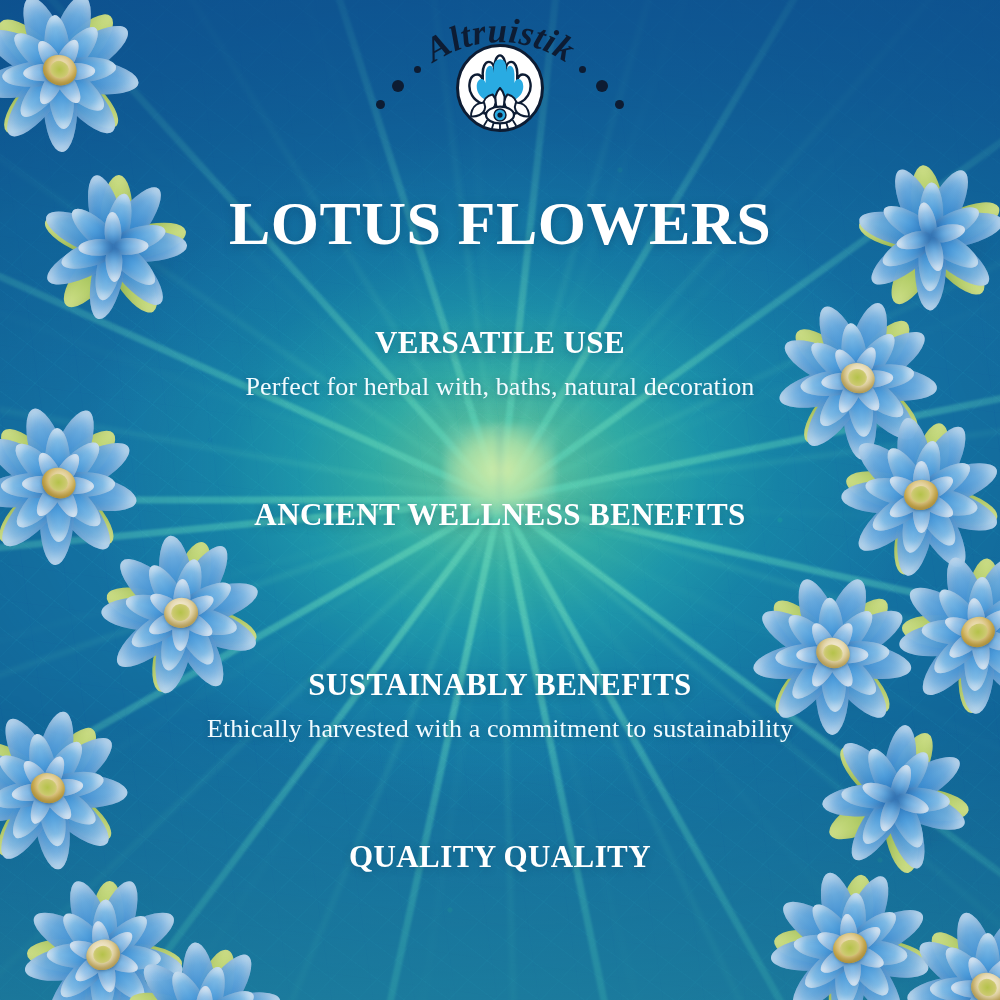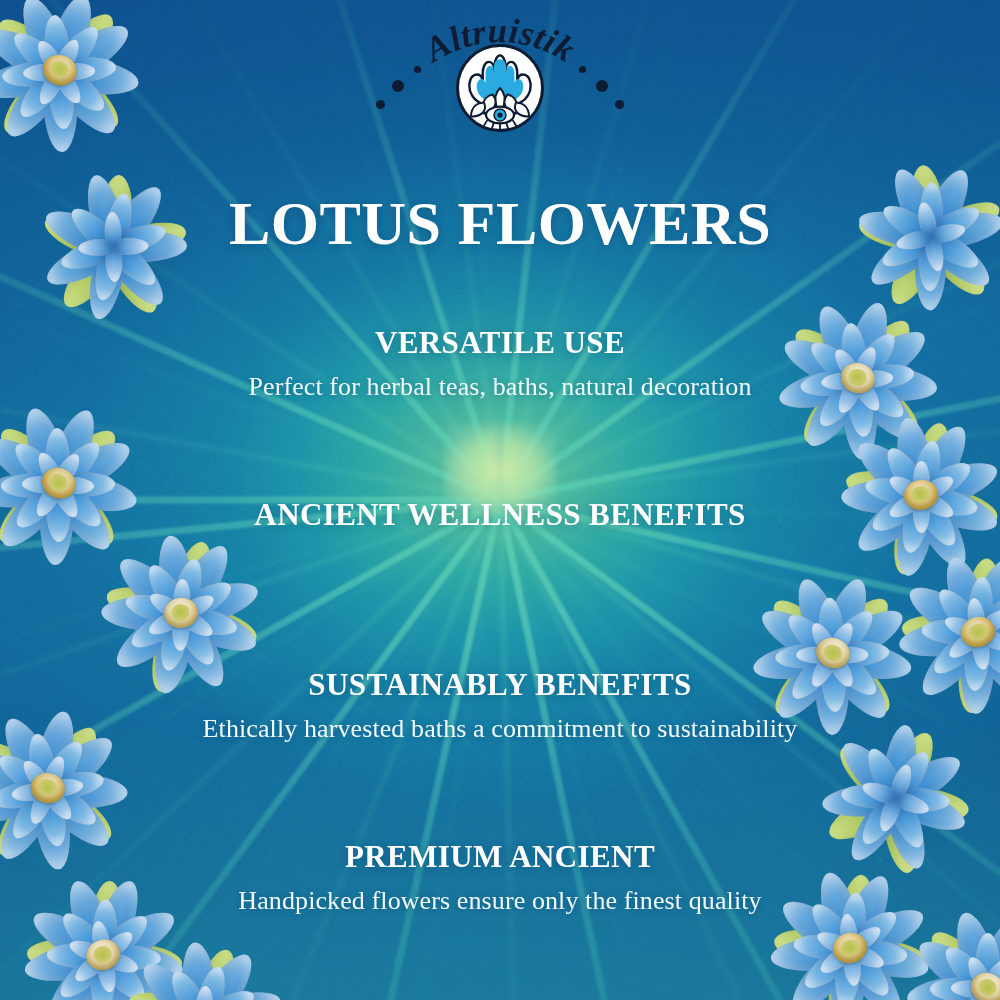--- a/index.html
+++ b/index.html
@@ -721,30 +721,29 @@
         </g>
       </svg>
     </div>
   </div>
 
   <div id="content">
     <div class="main-title">LOTUS FLOWERS</div>
 
     <div class="feature" id="feat-0">
       <p class="f-title">VERSATILE USE</p>
-      <p class="f-desc">Perfect for herbal teas, baths, natural decoration</p>
+      <p class="f-desc">Perfect for herbal with, baths, natural decoration</p>
     </div>
 
     <div class="feature" id="feat-1">
       <p class="f-title">ANCIENT WELLNESS BENEFITS</p>
     </div>
 
     <div class="feature" id="feat-2">
       <p class="f-title">SUSTAINABLY BENEFITS</p>
-      <p class="f-desc">Ethically harvested baths a commitment to sustainability</p>
+      <p class="f-desc">Ethically harvested with a commitment to sustainability</p>
     </div>
 
     <div class="feature" id="feat-3">
-      <p class="f-title">PREMIUM ANCIENT</p>
-      <p class="f-desc">Handpicked flowers ensure only the finest quality</p>
+      <p class="f-title">QUALITY QUALITY</p>
     </div>
   </div>
 </div>
 
 </body></html>

